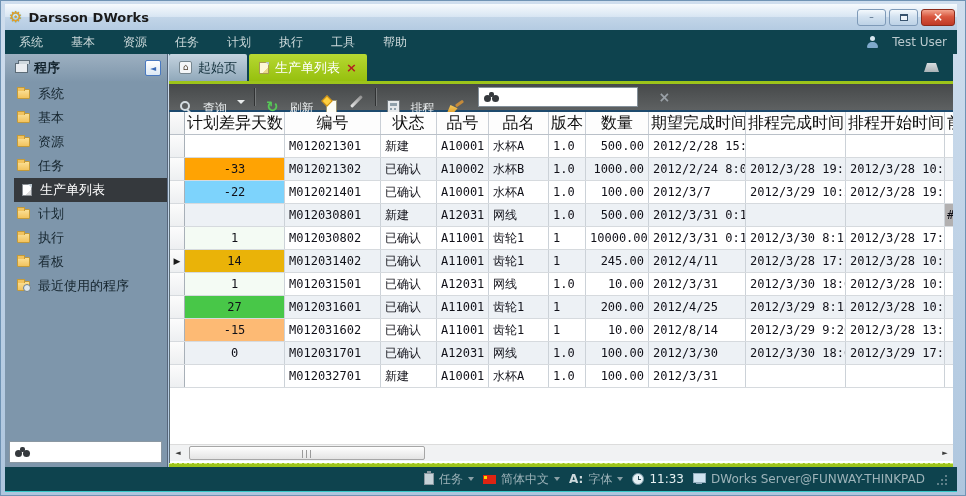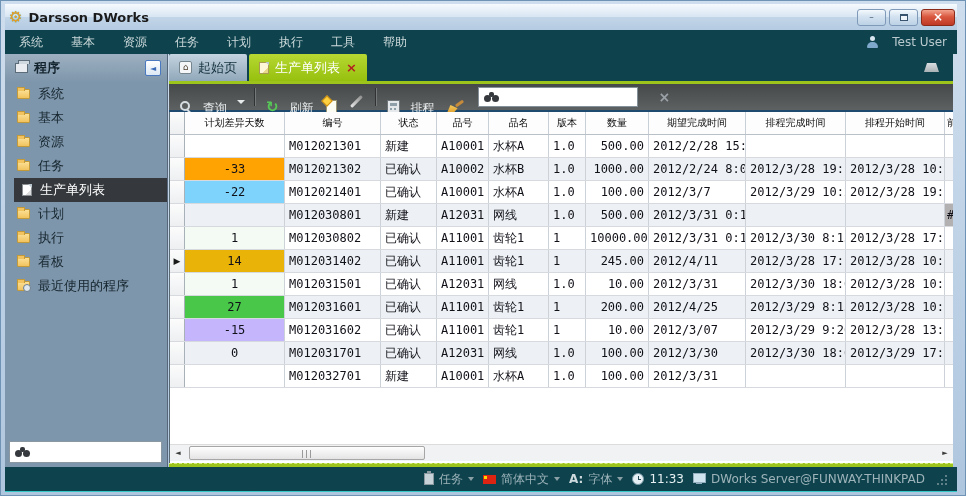--- a/index.html
+++ b/index.html
@@ -88,21 +88,21 @@
   .broom-icon::before { content:""; position:absolute; right:0; top:2px; width:9px; height:3px; background:#c58a3a; transform:rotate(-35deg); border-radius:1px; }
   .broom-icon::after { content:""; position:absolute; left:0; top:5px; width:11px; height:9px;
     background:linear-gradient(#f5c95a,#dc9a28); clip-path:polygon(0 100%,35% 0,100% 35%,55% 100%); }
   .tb-search { margin-left:8px; width:160px; height:20px; background:#fff; border:1px solid #84909a;
     display:flex; align-items:center; gap:5px; padding:0 5px; }
   .tb-search input { flex:1; border:none; outline:none; font:12px "DejaVu Sans",sans-serif; background:transparent; }
 
   
   .content { flex:1; background:#fff; border-left:1px solid #5a6a74; position:relative; overflow:hidden; }
   .thead { display:flex; height:23px; border-bottom:1px solid #b9c0c8; background:#fdfdfd; }
-  .hcell { flex:0 0 auto; border-right:1px solid #c9cfd6; font-size:10px; color:#0d0d0d; line-height:22px;
+  .hcell { flex:0 0 auto; border-right:1px solid #c9cfd6; font-size:16px; color:#0d0d0d; line-height:22px;
     text-align:center; overflow:hidden; white-space:nowrap; padding:0 2px; }
   .gcell { flex:0 0 auto; width:15px; border-right:1px solid #a8b0b8; background:linear-gradient(#fcfcfc,#edeff1);
     display:flex; align-items:center; justify-content:center; font-size:9px; color:#1a1a1a; }
   .trow { display:flex; height:23px; border-bottom:1px solid #d6dade; background:#fff; }
   .trow.alt { background:#edf1f5; }
   .cell { flex:0 0 auto; font-family:"DejaVu Sans Mono","DejaVu Sans",monospace; font-size:12px; color:#101018;
     line-height:22px; border-right:1px solid #ccd2d8; padding:0 4px; overflow:hidden; white-space:nowrap; }
   .a-r { text-align:right; } .a-c { text-align:center; }
   .overflow-cell { background:#b2b0b0; text-align:center; padding:0 1px; }
   .w-c1{width:100px}.w-c2{width:96px}.w-c3{width:56px}.w-c4{width:52px}.w-c5{width:60px}
@@ -395,28 +395,28 @@
             <div class="cell w-c5">齿轮1</div>
             <div class="cell w-c6">1</div>
             <div class="cell w-c7 a-r">200.00</div>
             <div class="cell w-c8">2012/4/25</div>
             <div class="cell w-c9">2012/3/29 8:15</div>
             <div class="cell w-c10">2012/3/28 10:52</div>
             <div class="cell w-c11 a-c"></div>
           </div>
           <div class="trow">
             <div class="gcell"></div>
-            <div class="cell w-c1 a-c" style="background: #c4b5fd;">-15</div>
+            <div class="cell w-c1 a-c" style="background: #fdba74;">-15</div>
             <div class="cell w-c2">M012031602</div>
             <div class="cell w-c3">已确认</div>
             <div class="cell w-c4">A11001</div>
             <div class="cell w-c5">齿轮1</div>
             <div class="cell w-c6">1</div>
             <div class="cell w-c7 a-r">10.00</div>
-            <div class="cell w-c8">2012/3/07</div>
+            <div class="cell w-c8">2012/8/14</div>
             <div class="cell w-c9">2012/3/29 9:20</div>
             <div class="cell w-c10">2012/3/28 13:40</div>
             <div class="cell w-c11 a-c"></div>
           </div>
           <div class="trow alt">
             <div class="gcell"></div>
             <div class="cell w-c1 a-c">0</div>
             <div class="cell w-c2">M012031701</div>
             <div class="cell w-c3">已确认</div>
             <div class="cell w-c4">A12031</div>

